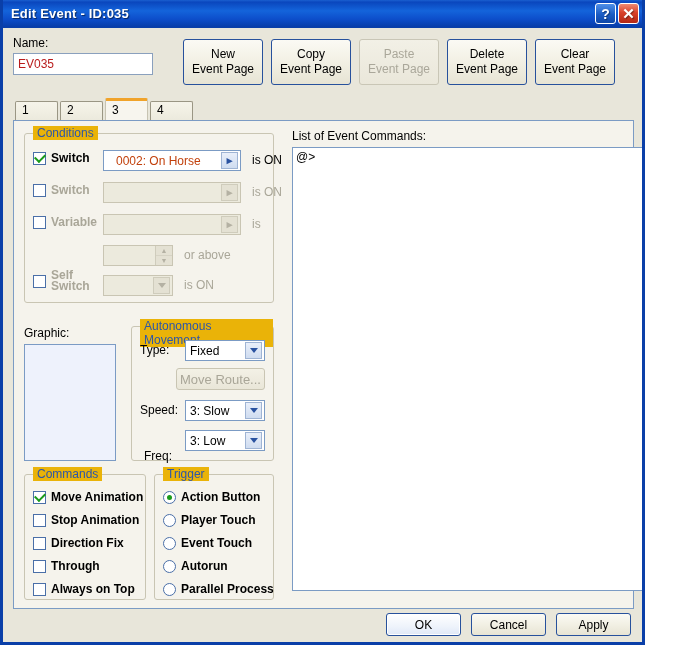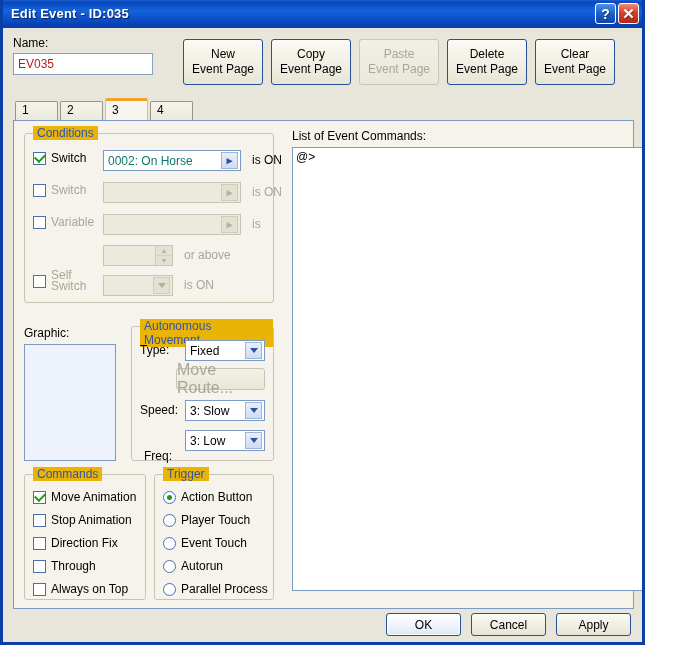--- a/index.html
+++ b/index.html
@@ -199,21 +199,21 @@
     flex: none;
   }
   .cb.checked::after {
     content: "";
     width: 8px; height: 5px;
     border-left: 2px solid #1a9a1a;
     border-bottom: 2px solid #1a9a1a;
     transform: rotate(-45deg) translate(1px,-1px);
   }
 
-  .cb-label { font-size: 12px; color: #000; margin-left: 5px; white-space: nowrap; }
+  .cb-label { font-size: 12px; color: #000; margin-left: 5px; white-space: nowrap; font-weight: bold; }
   .cb-label.dim { color: #a9a698; }
 
   
   .rb {
     width: 13px; height: 13px;
     box-sizing: border-box;
     border: 1px solid #4a6fa8;
     border-radius: 50%;
     background: #ffffff;
     display: inline-flex;
@@ -235,22 +235,22 @@
     align-items: center;
     height: 21px;
     box-sizing: border-box;
     border: 1px solid #7b9bc4;
     background: #ffffff;
     cursor: pointer;
   }
   .picker .val {
     flex: 1;
     font-size: 12px;
-    color: #0f766e;
-    padding-left: 4px;
+    color: #c2410c;
+    padding-left: 12px;
     overflow: hidden;
     white-space: nowrap;
   }
   .picker .btn {
     width: 17px;
     height: 17px;
     margin-right: 2px;
     box-sizing: border-box;
     border: 1px solid #9fb4d4;
     background: linear-gradient(180deg,#e9effa,#cfdcf0);
@@ -356,21 +356,21 @@
     border: 1px solid #7b9bc4;
     cursor: pointer;
   }
 
   
   .flat-btn {
     box-sizing: border-box;
     background: linear-gradient(180deg,#f3f1e6,#e9e6d8);
     border: 1px solid #c9c5b3;
     border-radius: 3px;
-    font-size: 16px;
+    font-size: 13px;
     color: #a9a698;
     display: flex;
     align-items: center;
     justify-content: center;
     font-family: "Liberation Sans", sans-serif;
     cursor: default;
   }
 
   
   #cmd-label {

